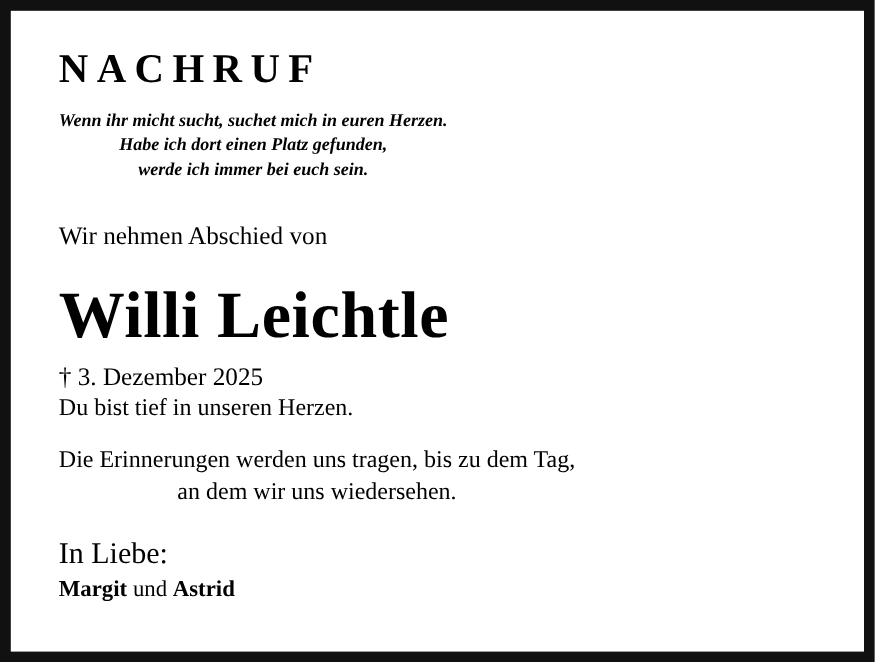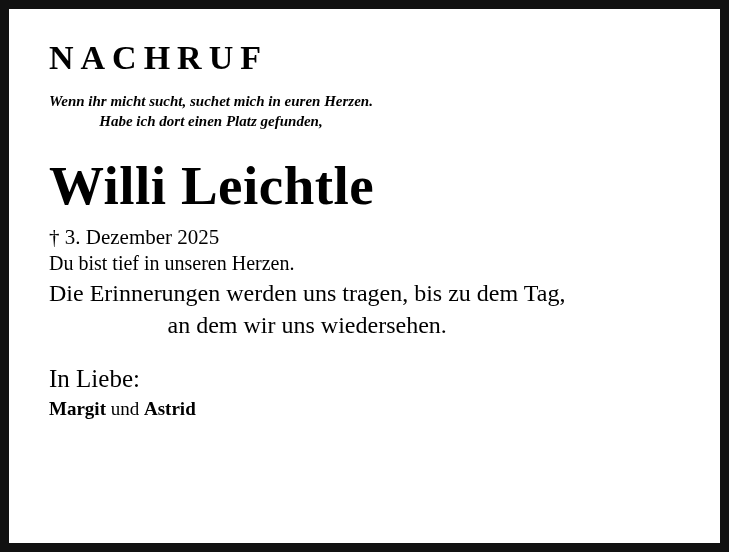--- a/index.html
+++ b/index.html
@@ -60,23 +60,24 @@
     font-size: 21px;
     text-align: center;
     margin-top: 8px;
   }
   .message {
     font-size: 20px;
     text-align: center;
     line-height: 1.35;
   }
   .message2 {
-    font-size: 24px;
+    font-size: 20px;
     text-align: center;
     line-height: 1.35;
+    margin-top: 16px;
     max-width: 610px;
   }
   .closing {
     font-size: 25px;
     text-align: center;
     margin-top: 20px;
     line-height: 1.4;
   }
   .signers {
     font-size: 19px;
@@ -89,23 +90,25 @@
 </head>
 <body>
 
 <div class="obituary-frame">
 
   <div class="heading">NACHRUF</div>
 
   <div class="verse">
     <span class="line">Wenn ihr micht sucht, suchet mich in euren Herzen.</span>
     <span class="line">Habe ich dort einen Platz gefunden,</span>
+    <span class="line">werde ich immer bei euch sein.</span>
   </div>
 
 
+  <div class="farewell">Wir nehmen Abschied von</div>
 
   <div class="name">Willi Leichtle</div>
 
   <div class="date">† 3. Dezember 2025</div>
 
   <div class="message">Du bist tief in unseren Herzen.</div>
 
   <div class="message2">
     <span class="line">Die Erinnerungen werden uns tragen, bis zu dem Tag,</span>
     <span class="line">an dem wir uns wiedersehen.</span>

